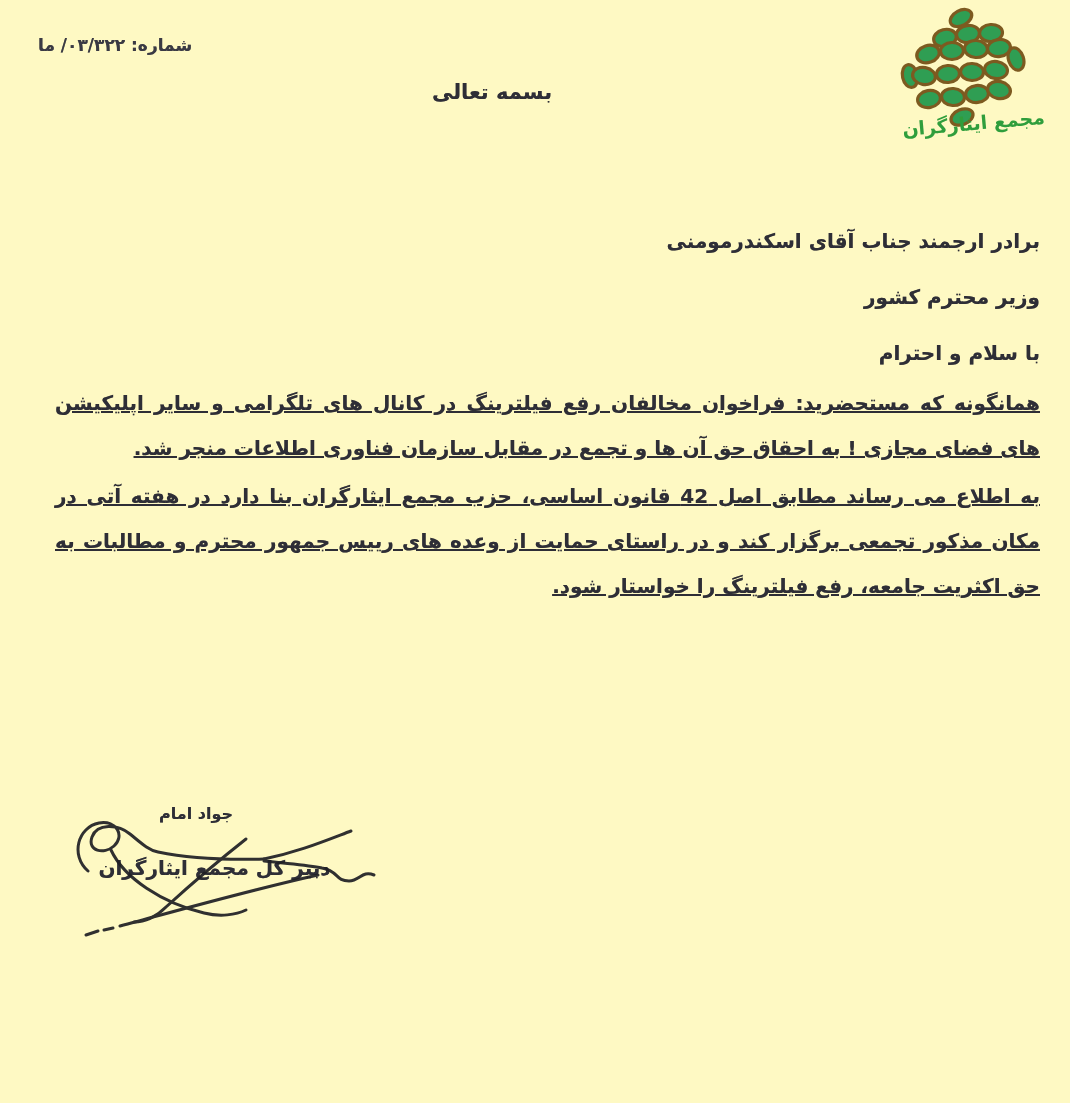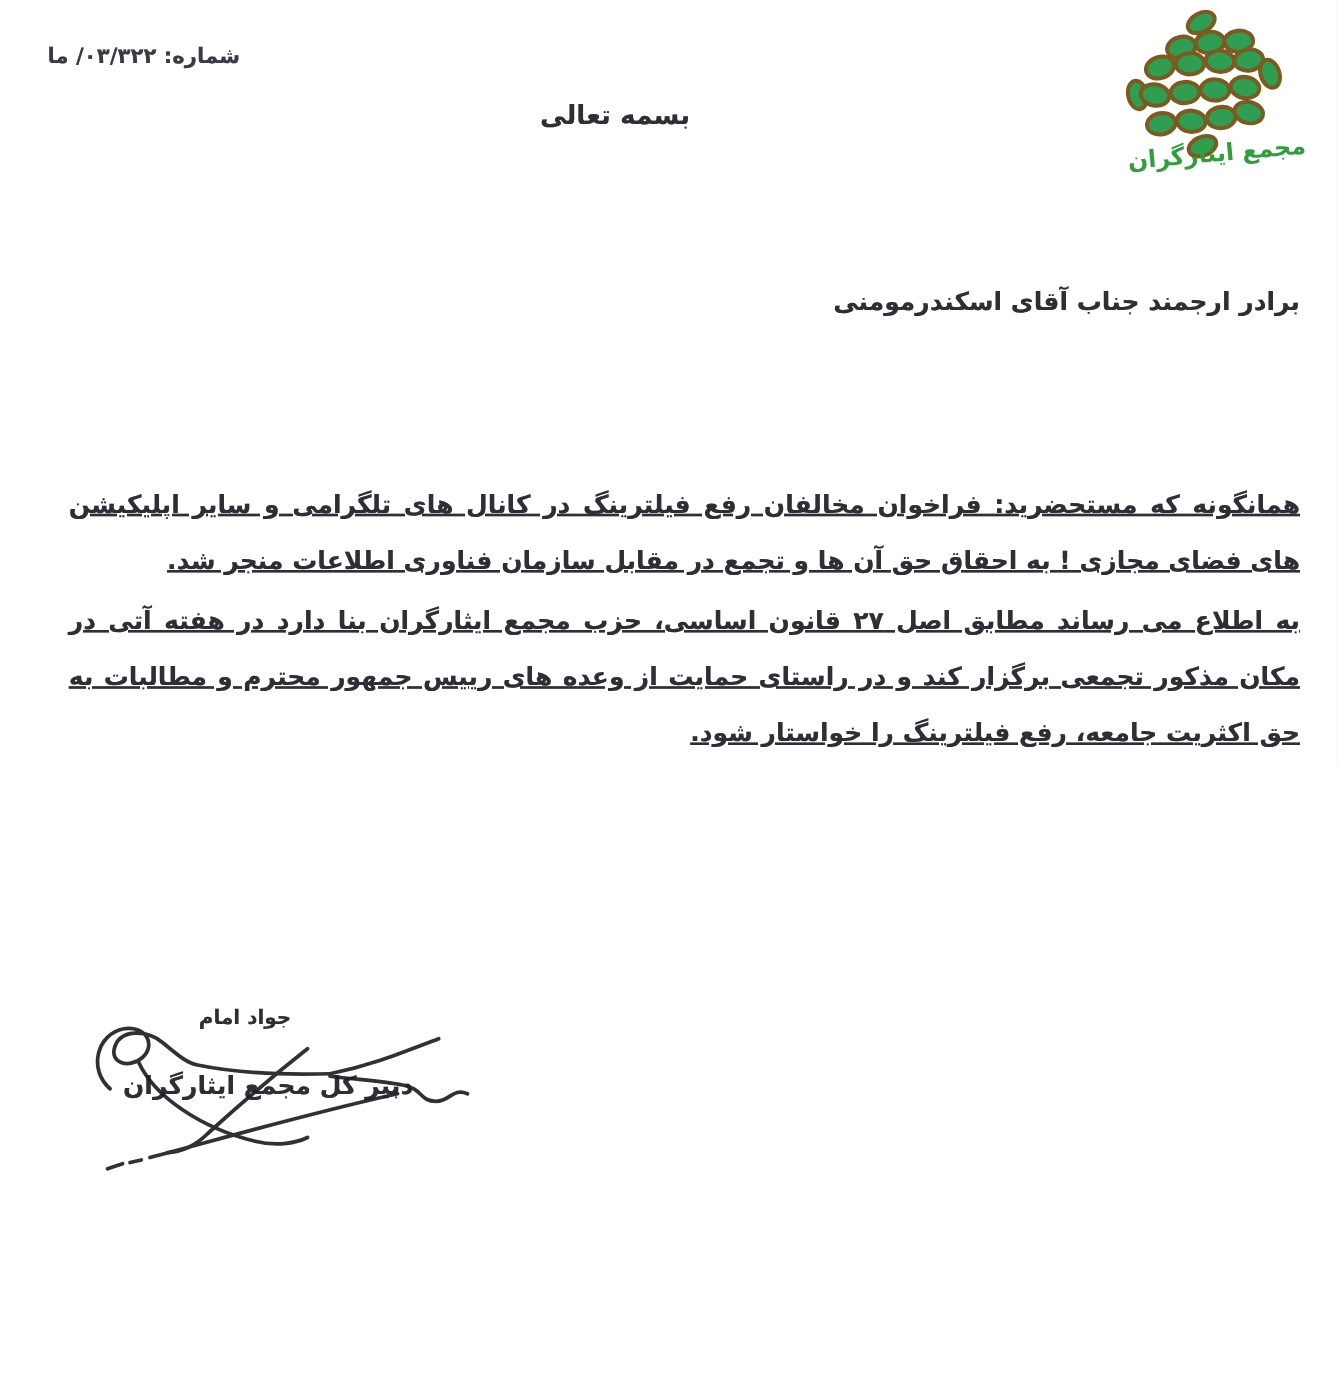--- a/index.html
+++ b/index.html
@@ -1,20 +1,20 @@
 <!DOCTYPE html>
 <html lang="fa" dir="rtl"><head>
 <meta charset="utf-8">
 <style>
   html,body{margin:0;padding:0;background:#e9e9e7;}
   .page{
     position:relative;
     width:1070px;height:1103px;
     margin:0 auto;
-    background:#ffffff;
+    background:#fef9c3;
     font-family:"DejaVu Sans", sans-serif;
     color:#2e2e36;
     overflow:hidden;
     direction:rtl;
   }
   .meta{
     position:absolute;left:38px;top:20px;
     direction:rtl;text-align:left;
     font-size:17px;font-weight:bold;color:#3a3a44;
     line-height:50px;white-space:nowrap;
@@ -97,25 +97,27 @@
         <ellipse cx="57" cy="93" rx="11.5" ry="8.5" transform="rotate(4 57 93)"></ellipse>
         <ellipse cx="81" cy="90" rx="11.5" ry="8.5" transform="rotate(-6 81 90)"></ellipse>
         <ellipse cx="103" cy="86" rx="11.5" ry="8.5" transform="rotate(12 103 86)"></ellipse>
       </g>
     </svg>
     <div class="logo-caption">مجمع ایثارگران</div>
   </div>
 
   <div class="addressee">
     <div>برادر ارجمند جناب آقای اسکندرمومنی</div>
+    <div>وزیر محترم کشور</div>
+    <div>با سلام و احترام</div>
   </div>
 
   <div class="body-text">
     <p>همانگونه که مستحضرید: فراخوان  مخالفان رفع فیلترینگ در کانال های تلگرامی و سایر اپلیکیشن های فضای مجازی ! به احقاق حق آن ها و تجمع در مقابل سازمان فناوری اطلاعات منجر شد.</p>
-    <p>به اطلاع می رساند مطابق اصل ٢٧ قانون اساسی، حزب مجمع ایثارگران بنا دارد در هفته آتی در مکان مذکور تجمعی برگزار کند و در راستای حمایت از وعده های رییس جمهور محترم و مطالبات به حق اکثریت جامعه، رفع فیلترینگ را خواستار شود.</p>
+    <p>به اطلاع می رساند مطابق اصل 42 قانون اساسی، حزب مجمع ایثارگران بنا دارد در هفته آتی در مکان مذکور تجمعی برگزار کند و در راستای حمایت از وعده های رییس جمهور محترم و مطالبات به حق اکثریت جامعه، رفع فیلترینگ را خواستار شود.</p>
   </div>
 
   <div class="sig-name">جواد امام</div>
   <div class="sig-title">دبیر کل مجمع ایثارگران</div>
 
   <svg class="sig-scrawl" width="370" height="165" viewBox="0 0 370 165" aria-hidden="true">
     <g fill="none" stroke="#1f1f24" stroke-width="3" stroke-linecap="round" stroke-linejoin="round" opacity="0.92">
 
       <path d="M30,78 C12,62 20,34 41,30 C59,27 67,43 56,53 C46,62 29,58 34,44 C39,30 60,31 72,41 C82,49 90,57 100,59 C134,66 172,67 206,66"></path>
 

